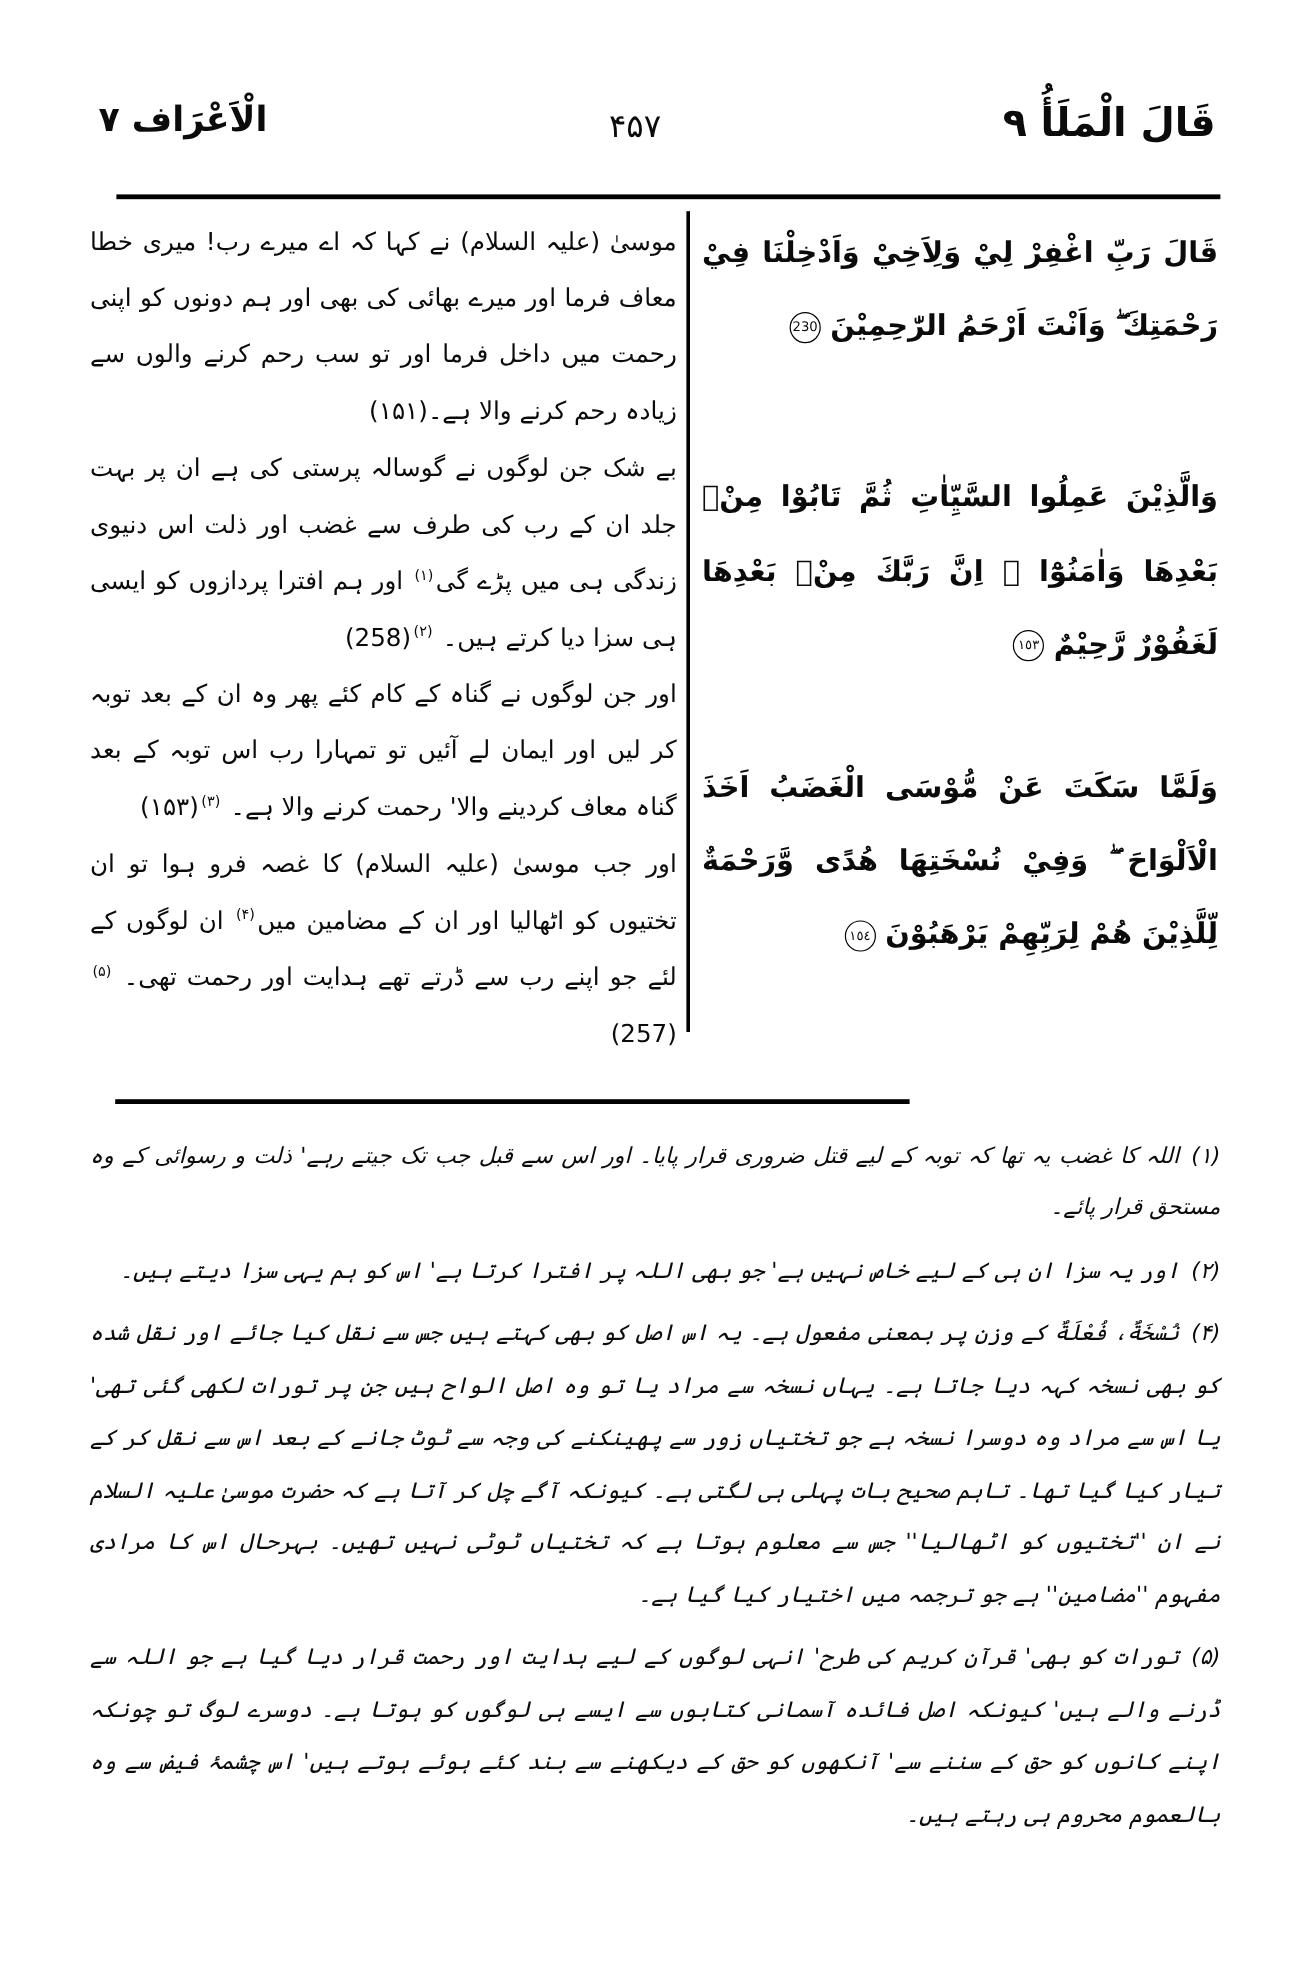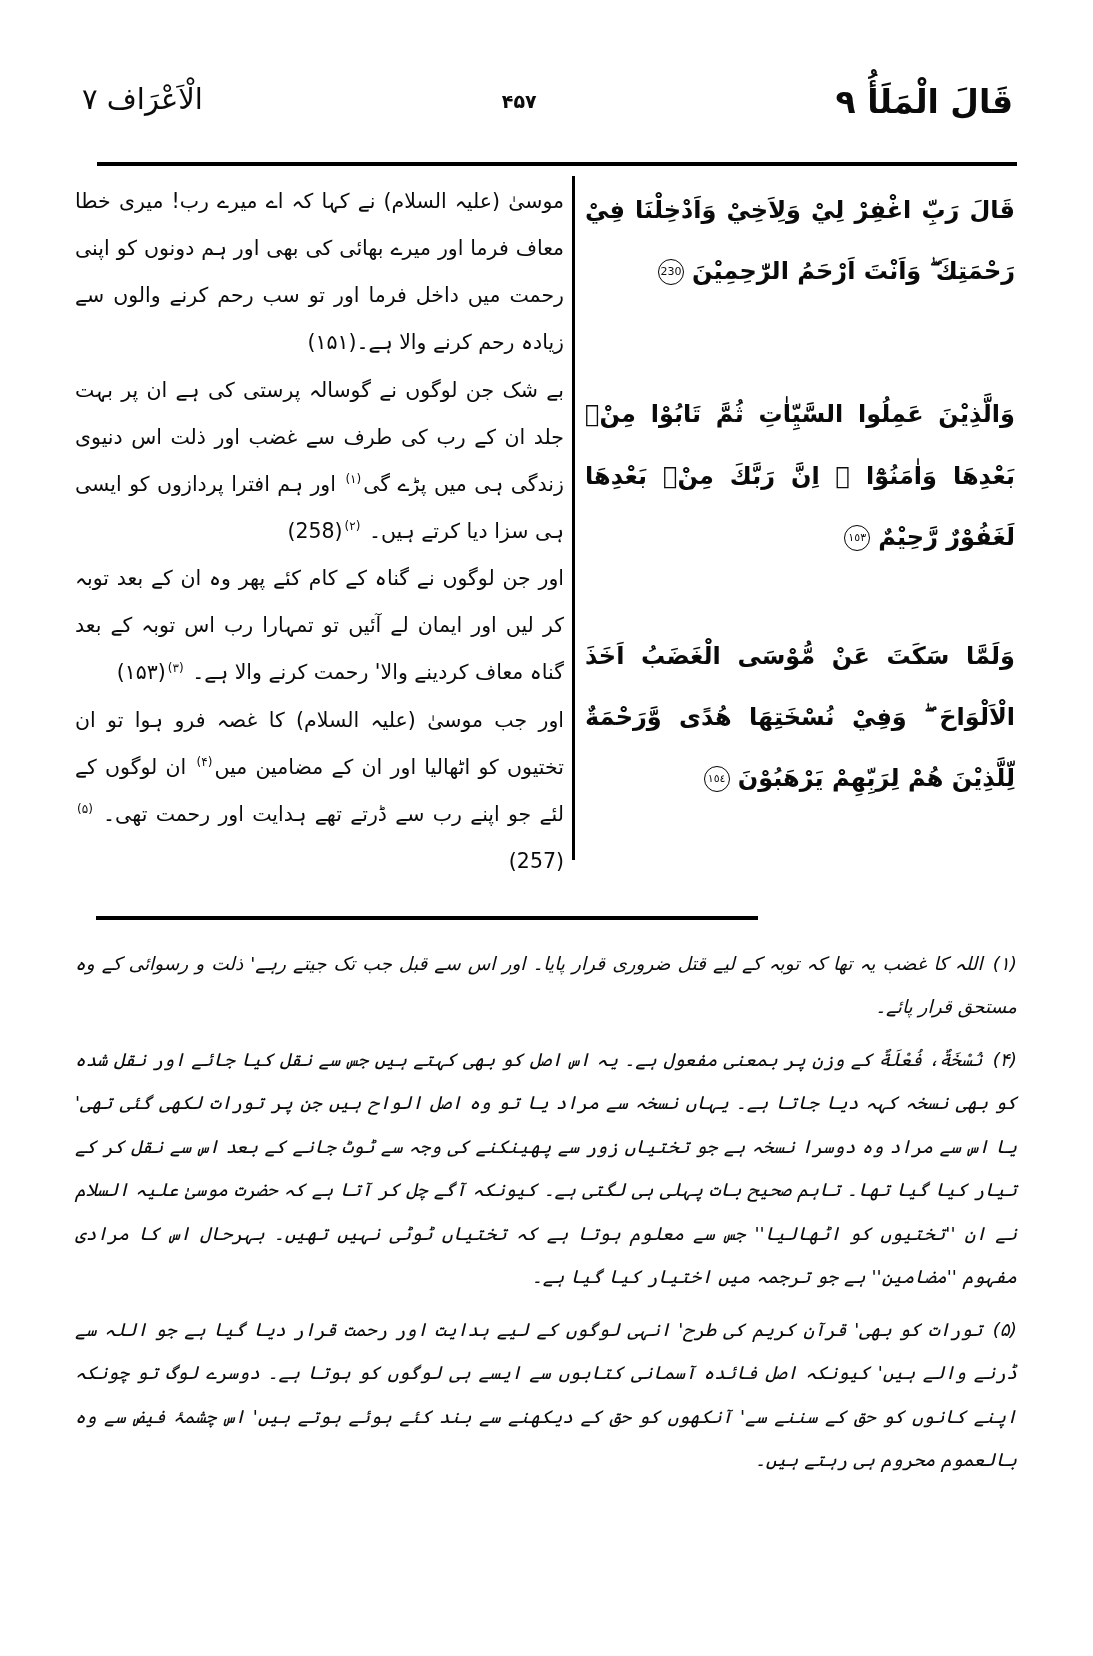--- a/index.html
+++ b/index.html
@@ -13,22 +13,22 @@
     overflow:hidden;
     direction:rtl;
   }
   
   .header{
     position:absolute;top:82px;right:80px;left:82px;
     display:flex;justify-content:space-between;align-items:flex-start;
     direction:rtl;
   }
   .hdr-juz{font-size:33px;font-weight:bold;letter-spacing:0.5px;}
-  .hdr-page{font-size:19px;font-weight:bold;padding-top:8px;}
-  .hdr-surah{font-size:29px;font-weight:normal;}
+  .hdr-page{font-size:27px;font-weight:normal;padding-top:8px;}
+  .hdr-surah{font-size:29px;font-weight:bold;}
   .header-rule{
     position:absolute;top:162px;left:97px;width:920px;height:4px;
     background:#000;border:0;
   }
   
   .columns{
     position:absolute;top:176px;right:78px;width:940px;height:690px;
     display:flex;direction:rtl;
   }
   .arabic-col{width:430px;padding-top:4px;}
@@ -97,17 +97,18 @@
       <p><span>اور جن لوگوں نے گناہ کے کام کئے پھر وہ ان کے بعد توبہ کر لیں اور ایمان لے آئیں تو تمہارا رب اس توبہ کے بعد گناہ معاف کردینے والا' رحمت کرنے والا ہے۔</span> <sup class="sup">(۳)</sup><span>(۱۵۳)</span></p>
       <p><span>اور جب موسیٰ (علیہ السلام) کا غصہ فرو ہوا تو ان تختیوں کو اٹھالیا اور ان کے مضامین میں</span><sup class="sup">(۴)</sup> <span>ان لوگوں کے لئے جو اپنے رب سے ڈرتے تھے ہدایت اور رحمت تھی۔</span> <sup class="sup">(۵)</sup><span>(257)</span></p>
     </div>
 
   </div>
 
   <div class="fn-divider"></div>
 
   <div class="footnotes">
     <p class="footnote"><span class="fn-num">(۱)</span><span>اللہ کا غضب یہ تھا کہ توبہ کے لیے قتل ضروری قرار پایا۔ اور اس سے قبل جب تک جیتے رہے' ذلت و رسوائی کے وہ مستحق قرار پائے۔</span></p>
+    <p class="footnote"><span class="fn-num">(۲)</span><span>اور یہ سزا ان ہی کے لیے خاص نہیں ہے' جو بھی اللہ پر افترا کرتا ہے' اس کو ہم یہی سزا دیتے ہیں۔</span></p>
     <p class="footnote"><span class="fn-num">(۴)</span><span>نُسْخَةٌ، فُعْلَةٌ کے وزن پر بمعنی مفعول ہے۔ یہ اس اصل کو بھی کہتے ہیں جس سے نقل کیا جائے اور نقل شدہ کو بھی نسخہ کہہ دیا جاتا ہے۔ یہاں نسخہ سے مراد یا تو وہ اصل الواح ہیں جن پر تورات لکھی گئی تھی' یا اس سے مراد وہ دوسرا نسخہ ہے جو تختیاں زور سے پھینکنے کی وجہ سے ٹوٹ جانے کے بعد اس سے نقل کر کے تیار کیا گیا تھا۔ تاہم صحیح بات پہلی ہی لگتی ہے۔ کیونکہ آگے چل کر آتا ہے کہ حضرت موسیٰ علیہ السلام نے ان ''تختیوں کو اٹھالیا'' جس سے معلوم ہوتا ہے کہ تختیاں ٹوٹی نہیں تھیں۔ بہرحال اس کا مرادی مفہوم ''مضامین'' ہے جو ترجمہ میں اختیار کیا گیا ہے۔</span></p>
     <p class="footnote"><span class="fn-num">(۵)</span><span>تورات کو بھی' قرآن کریم کی طرح' انہی لوگوں کے لیے ہدایت اور رحمت قرار دیا گیا ہے جو اللہ سے ڈرنے والے ہیں' کیونکہ اصل فائدہ آسمانی کتابوں سے ایسے ہی لوگوں کو ہوتا ہے۔ دوسرے لوگ تو چونکہ اپنے کانوں کو حق کے سننے سے' آنکھوں کو حق کے دیکھنے سے بند کئے ہوئے ہوتے ہیں' اس چشمۂ فیض سے وہ بالعموم محروم ہی رہتے ہیں۔</span></p>
   </div>
 
 </div>
 
 </body></html>

